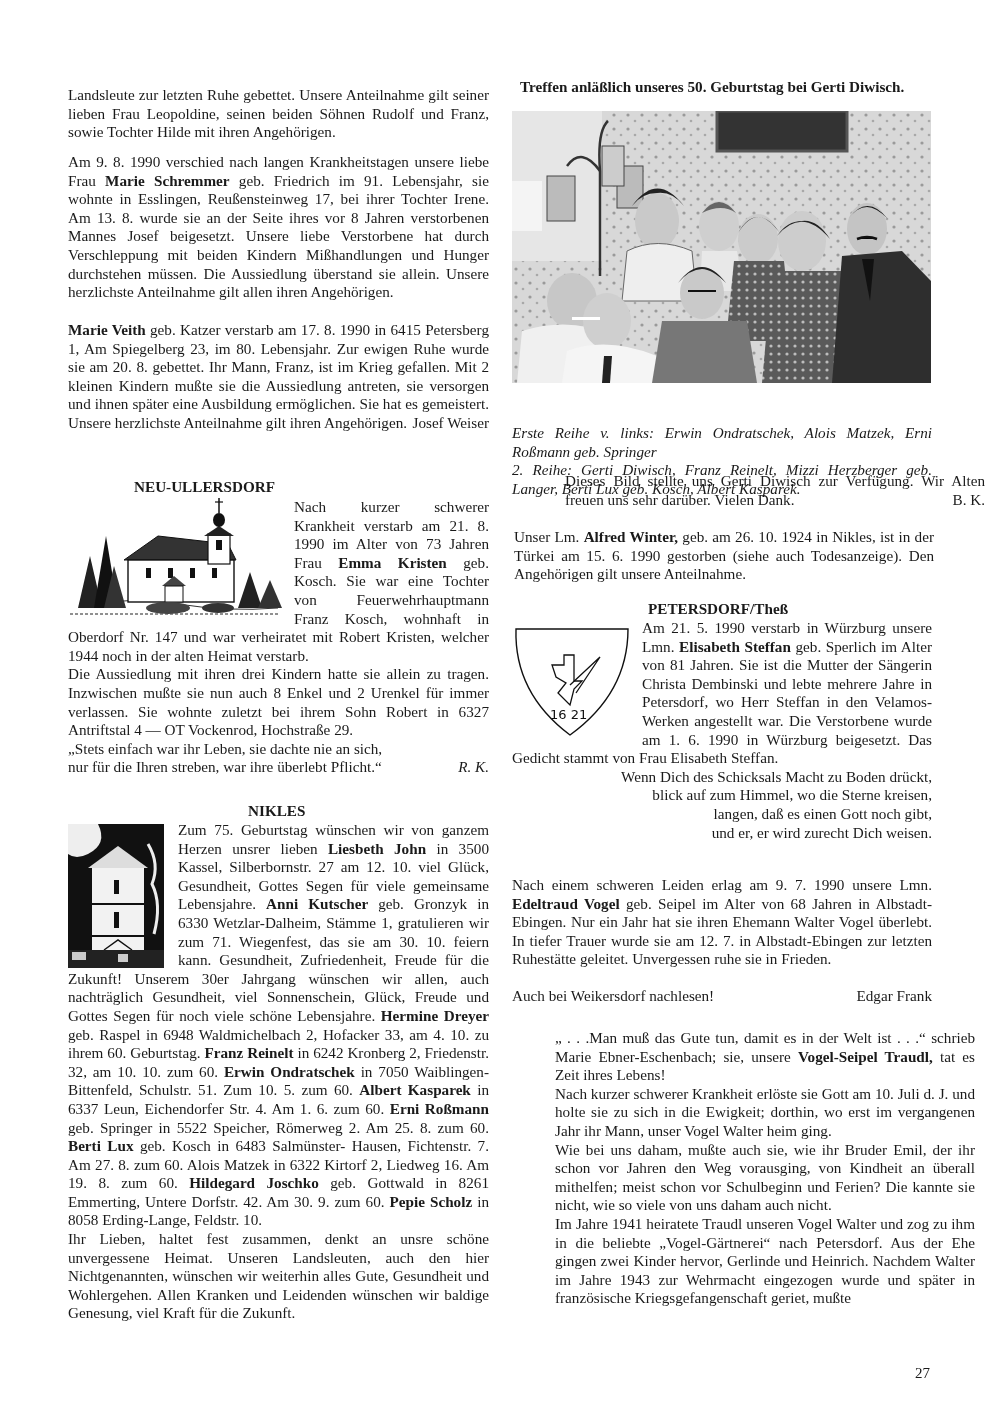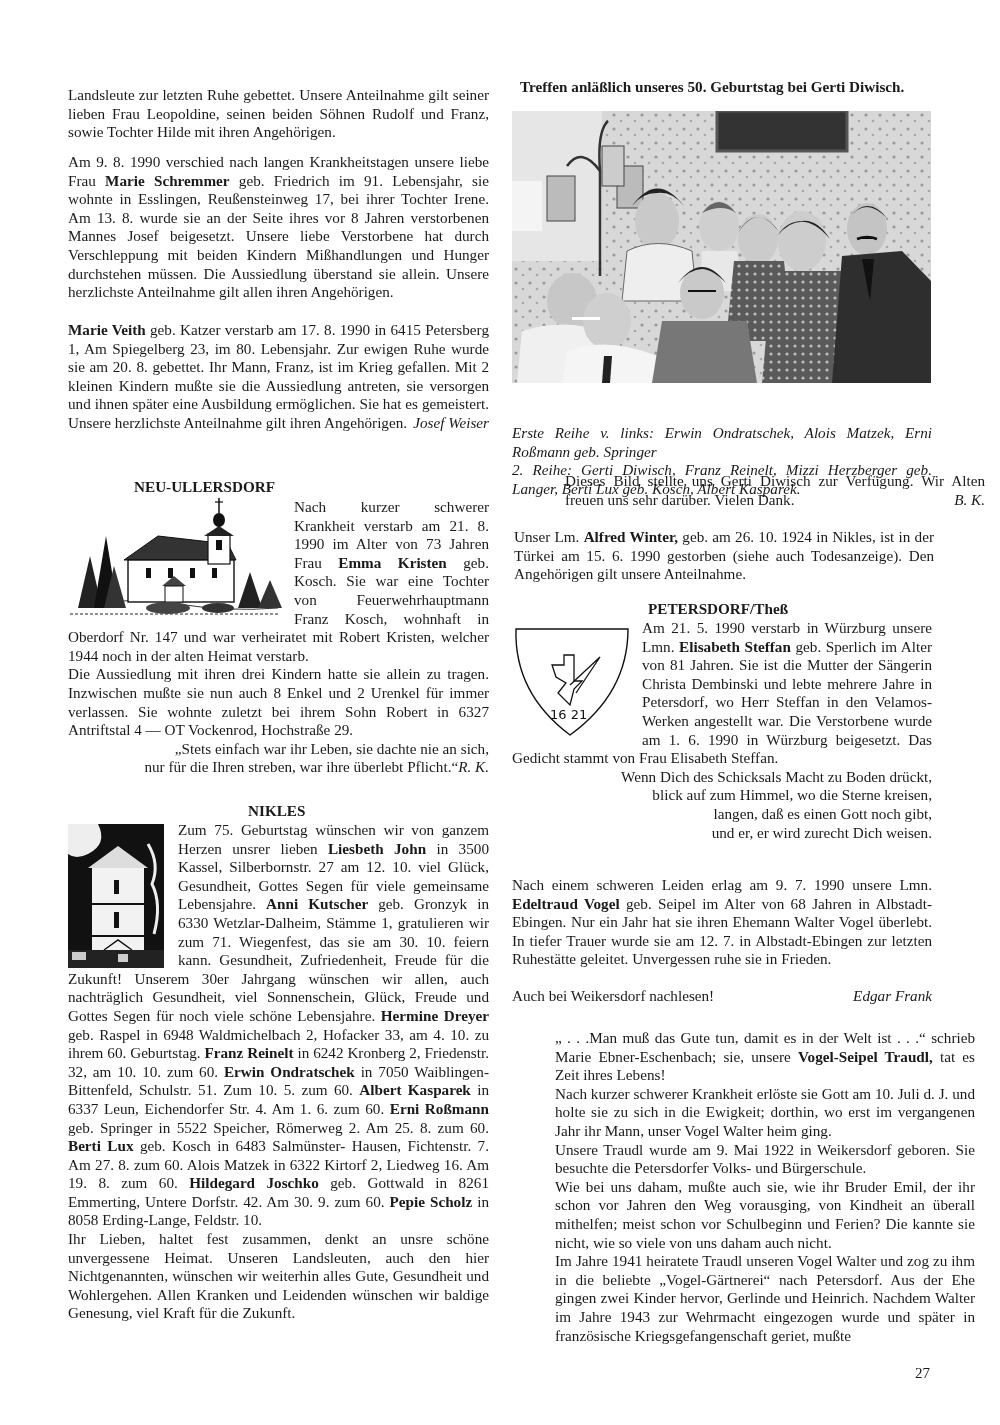--- a/index.html
+++ b/index.html
@@ -7,21 +7,21 @@
     width: 1000px; height: 1425px; position: relative; overflow: hidden;
     font-family: "Liberation Serif", "DejaVu Serif", serif;
     color: #1a1a1a;
   }
   .col { position: absolute; top: 0; }
   .col-left { left: 68px; width: 421px; }
   .col-right { left: 512px; width: 420px; }
   p, .blk { margin: 0; font-size: 15.2px; line-height: 18.6px; text-align: justify; hyphens: manual; }
   .abs { position: absolute; }
   b { font-weight: bold; }
-  .sig { font-style: italic; float: right; }
+  .sig { float: right; }
   .sec-head { font-weight: bold; font-size: 15.2px; line-height: 18.6px; }
   .center { text-align: center; }
   .italic { font-style: italic; }
   .poem p { text-align: right; }
   .page-num { position: absolute; left: 915px; top: 1365px; font-size: 15px; }
   .float-img-l { float: left; margin-right: 6px; }
   svg { display: block; }
   .photo {
     position: absolute; left: 512px; top: 111px; width: 419px; height: 272px;
     background: #8a8a8a; overflow: hidden;
@@ -71,21 +71,21 @@
 
         <path d="M170 112 L182 76 L194 112 Z" fill="#222"></path>
         <path d="M190 112 L202 84 L214 112 Z" fill="#333"></path>
 
         <ellipse cx="100" cy="112" rx="22" ry="6" fill="#444"></ellipse>
         <ellipse cx="150" cy="112" rx="16" ry="5" fill="#333"></ellipse>
       </svg>
     </div>
     <p><span>Nach kurzer schwerer Krankheit verstarb am 21. 8. 1990 im Alter von 73 Jahren Frau </span><b>Emma Kristen</b><span> geb. Kosch. Sie war eine Tochter von Feuerwehrhauptmann Franz Kosch, wohnhaft in Oberdorf Nr. 147 und war verheiratet mit Robert Kristen, welcher 1944 noch in der alten Heimat verstarb.</span></p>
     <p>Die Aussiedlung mit ihren drei Kindern hatte sie allein zu tragen. Inzwischen mußte sie nun auch 8 Enkel und 2 Urenkel für immer verlassen. Sie wohnte zuletzt bei ihrem Sohn Robert in 6327 Antriftstal 4 — OT Vockenrod, Hochstraße 29.</p>
-    <p style="text-align:right;"><span>„Stets einfach war ihr Leben, sie dachte nie an sich,</span><br><span>nur für die Ihren streben, war ihre überlebt Pflicht.“</span><span class="sig" style="font-style:italic;">R. K.</span></p>
+    <p style="text-align:left;"><span>„Stets einfach war ihr Leben, sie dachte nie an sich,</span><br><span>nur für die Ihren streben, war ihre überlebt Pflicht.“</span><span class="sig" style="font-style:italic;">R. K.</span></p>
   </div>
 
   <div class="abs sec-head" style="top:802px;left:180px;text-align:center;">NIKLES</div>
 
   <div class="abs" style="top:821px;left:0;width:421px;">
     <div class="float-img-l" style="width:96px;height:144px;margin-top:3px;margin-right:14px;">
       <svg width="96" height="144" viewBox="0 0 96 144">
         <rect x="0" y="0" width="96" height="144" fill="#111"></rect>
         <path d="M0 0 L30 0 Q40 20 20 30 Q8 36 0 30 Z" fill="#eee"></path>
         <path d="M20 44 L50 22 L80 44 Z" fill="#ddd"></path>
@@ -194,19 +194,18 @@
       <p>und er, er wird zurecht Dich weisen.</p>
     </div>
   </div>
 
   <p class="abs" style="top:876px;left:0;width:420px;"><span>Nach einem schweren Leiden erlag am 9. 7. 1990 unsere Lmn. </span><b>Edeltraud Vogel</b><span> geb. Seipel im Alter von 68 Jahren in Albstadt-Ebingen. Nur ein Jahr hat sie ihren Ehemann Walter Vogel überlebt. In tiefer Trauer wurde sie am 12. 7. in Albstadt-Ebingen zur letzten Ruhestätte geleitet. Unvergessen ruhe sie in Frieden.</span></p>
   <p class="abs" style="top:987px;left:0;width:420px;"><span>Auch bei Weikersdorf nachlesen!</span><span class="sig">Edgar Frank</span></p>
 
   <div class="abs" style="top:1029px;left:0;width:420px;margin-left:43px;">
     <p><span>„ . . .Man muß das Gute tun, damit es in der Welt ist . . .“ schrieb Marie Ebner-Eschenbach; sie, unsere </span><b>Vogel-Seipel Traudl,</b><span> tat es Zeit ihres Lebens!</span></p>
     <p>Nach kurzer schwerer Krankheit erlöste sie Gott am 10. Juli d. J. und holte sie zu sich in die Ewigkeit; dorthin, wo erst im vergangenen Jahr ihr Mann, unser Vogel Walter heim ging.</p>
-    <p>Unsere Traudl wurde am 9. Mai 1922 in Weikersdorf geboren. Sie besuchte die Petersdorfer Volks- und Bürgerschule.</p>
     <p>Wie bei uns daham, mußte auch sie, wie ihr Bruder Emil, der ihr schon vor Jahren den Weg vorausging, von Kindheit an überall mithelfen; meist schon vor Schulbeginn und Ferien? Die kannte sie nicht, wie so viele von uns daham auch nicht.</p>
     <p>Im Jahre 1941 heiratete Traudl unseren Vogel Walter und zog zu ihm in die beliebte „Vogel-Gärtnerei“ nach Petersdorf. Aus der Ehe gingen zwei Kinder hervor, Gerlinde und Heinrich. Nachdem Walter im Jahre 1943 zur Wehrmacht eingezogen wurde und später in französische Kriegsgefangenschaft geriet, mußte</p>
   </div>
 </div>
 
 <div class="page-num">27</div>
 
 </body></html>

